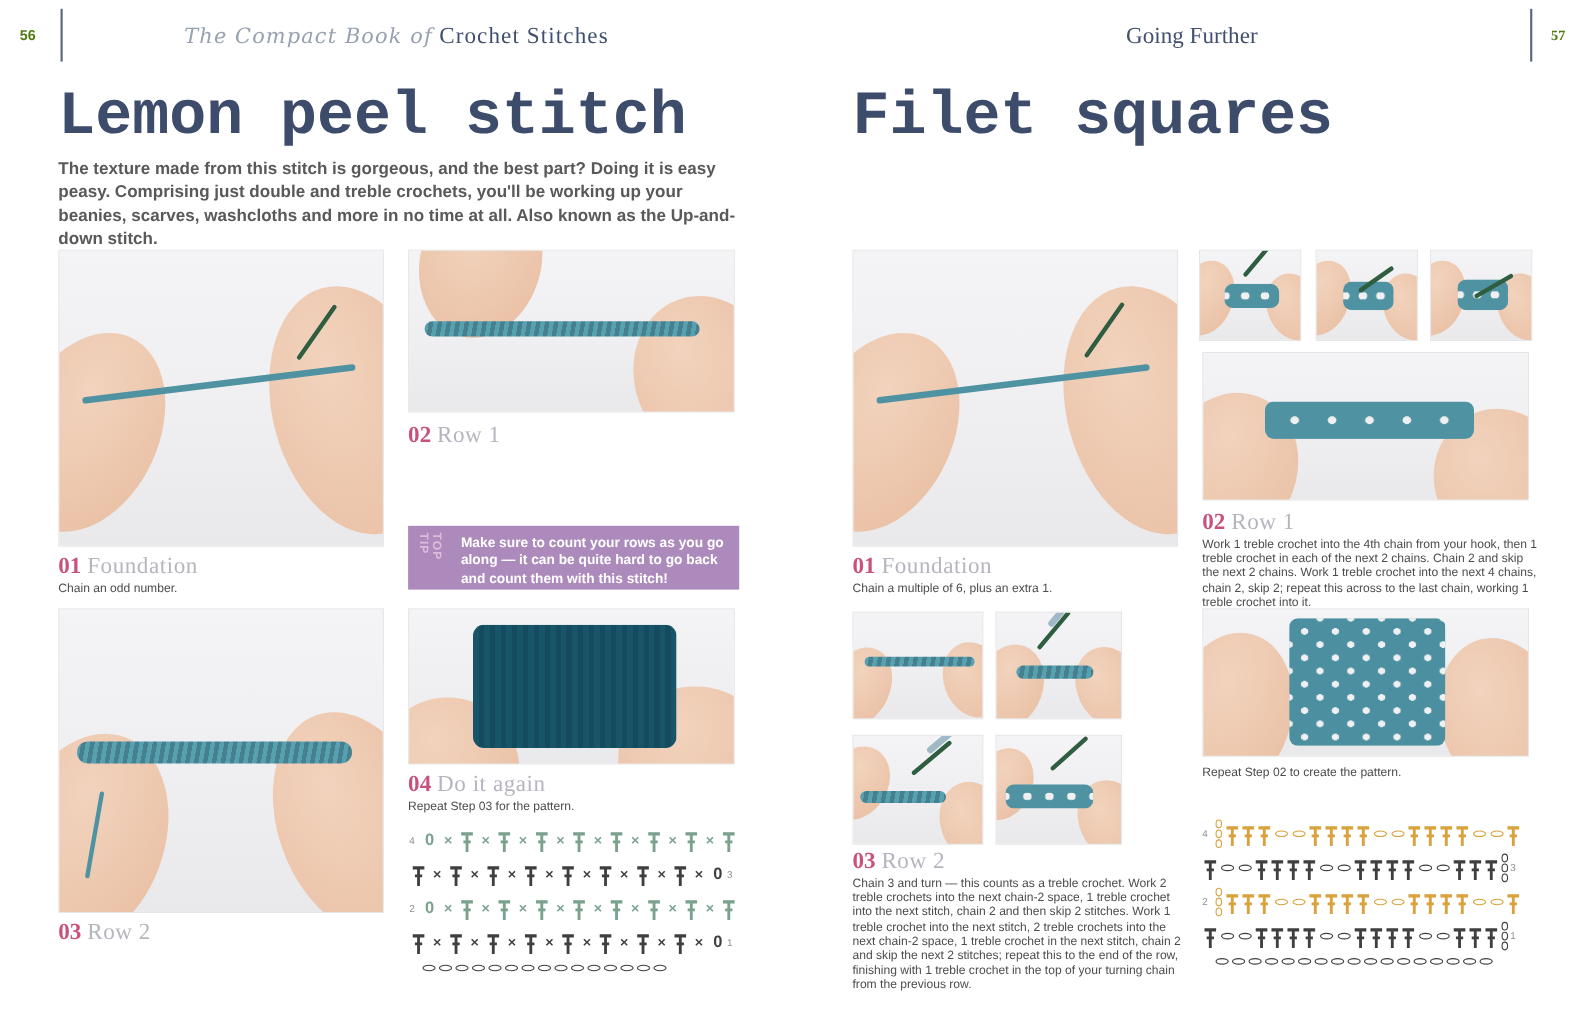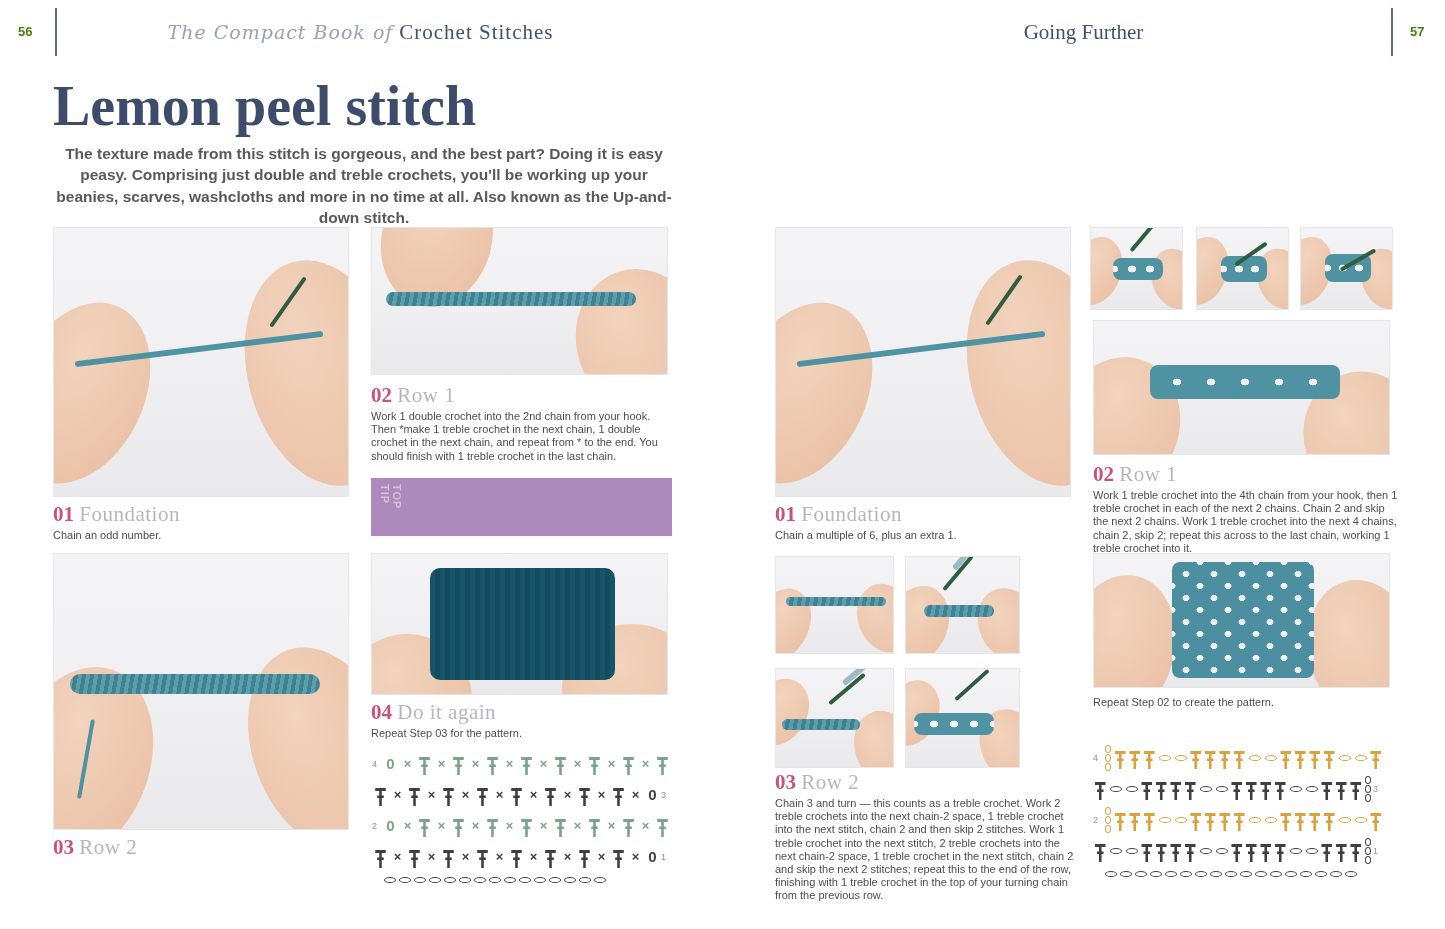--- a/index.html
+++ b/index.html
@@ -8,21 +8,21 @@
   .spread { position:relative; width:1445px; height:929px; background:#fff; overflow:hidden; }
 
   
   .pagenum { position:absolute; top:24px; font-size:13px; font-weight:bold; color:#4d7c0f; }
   .rule-v { position:absolute; top:8px; width:2px; height:48px; background:#5c6b7c; }
   .runhead { position:absolute; top:20px; font-size:21px; color:#41506e; white-space:nowrap; text-align:center; }
   .runhead .script { font-family:"DejaVu Serif", serif; font-style:italic; color:#97a1b0; font-size:19px; letter-spacing:1px; }
   .runhead .serif  { font-family:"Liberation Serif", serif; color:#41506e; letter-spacing:1px; }
 
   
-  .page-title { position:absolute; font-family:Liberation Serif, serif; font-weight:bold; font-size:56px; color:#3d4c6b; letter-spacing:0; }
+  .page-title { position:absolute; font-family:Liberation Mono, monospace; font-weight:bold; font-size:56px; color:#3d4c6b; letter-spacing:0; }
   .intro { position:absolute; font-size:15.5px; font-weight:bold; color:#58595b; line-height:1.38; }
 
   
   .step { position:absolute; }
   .step-head { font-family:"Liberation Serif", serif; font-size:21px; line-height:1.05; margin-bottom:4px; white-space:nowrap; }
   .step-num { color:#c8527d; font-weight:bold; }
   .step-title { color:#b5b5bf; letter-spacing:0.5px; }
   .step-body { font-size:11px; line-height:1.2; color:#4b4c4e; }
 
   
@@ -72,48 +72,48 @@
 <div class="spread">
 
   <div class="pagenum" style="left:18px;">56</div>
   <div class="rule-v" style="left:55px;"></div>
   <div class="runhead" style="left:53px; width:615px;">
     <span class="script">The Compact Book of</span>
     <span class="serif">Crochet Stitches</span>
   </div>
   <div class="runhead serif" style="left:775px; width:617px; font-family:'Liberation Serif',serif; color:#41506e;">Going Further</div>
   <div class="rule-v" style="left:1391px;"></div>
-  <div class="pagenum" style="left:1410px;">57</div>
+  <div class="pagenum" style="left:1410px;font-family:Liberation Serif, serif;">57</div>
 
   <div class="page-title" style="left:53px; top:74px;">Lemon peel stitch</div>
-  <div class="intro" style="left:53px; top:143px; width:622px;text-align:center;">The texture made from this stitch is gorgeous, and the best part? Doing it is easy peasy. Comprising just double and treble crochets, you'll be working up your beanies, scarves, washcloths and more in no time at all. Also known as the Up-and-down stitch.</div>
+  <div class="intro" style="left:53px; top:143px; width:622px;">The texture made from this stitch is gorgeous, and the best part? Doing it is easy peasy. Comprising just double and treble crochets, you'll be working up your beanies, scarves, washcloths and more in no time at all. Also known as the Up-and-down stitch.</div>
 
   <div class="photo" style="left:53px; top:227px; width:296px; height:270px;">
     <div class="hand" style="left:-40px; top:70px; width:130px; height:190px; transform:rotate(25deg);"></div>
     <div class="hand" style="right:-50px; top:30px; width:150px; height:230px; transform:rotate(-15deg);"></div>
     <div class="chainline" style="left:20px; top:118px; width:250px; transform:rotate(-7deg);"></div>
     <div class="hook" style="right:30px; top:72px; width:60px; transform:rotate(-55deg);"></div>
   </div>
 
   <div class="photo" style="left:371px; top:227px; width:297px; height:148px;">
     <div class="hand" style="left:10px; top:-60px; width:110px; height:140px; transform:rotate(15deg);"></div>
     <div class="hand" style="right:-40px; top:40px; width:130px; height:150px; transform:rotate(-20deg);"></div>
     <div class="strip" style="left:14px; top:64px; width:250px;"></div>
   </div>
 
   <div class="step" style="left:371px; top:384px; width:305px;">
     <div class="step-head">
       <span class="step-num">02</span>
       <span class="step-title">Row 1</span>
     </div>
-    <div class="step-body">Work 1 double crochet into the 2nd chain from your hook. Then *make 1 treble crochet in the next chain, 1 double crochet in the next chain, and repeat from * to the end. You should finish with 1 treble crochet in the last chain.</div>
   </div>
 
   <div class="tipbox" style="left:371px; top:478px; width:301px; height:58px;">
     <div class="tip-label">TOP TIP</div>
+    <div class="tip-text">Make sure to count your rows as you go along — it can be quite hard to go back and count them with this stitch!</div>
   </div>
 
   <div class="step" style="left:53px; top:503px; width:300px;">
     <div class="step-head">
       <span class="step-num">01</span>
       <span class="step-title">Foundation</span>
     </div>
     <div class="step-body">Chain an odd number.</div>
   </div>
 
@@ -238,20 +238,21 @@
       </div>
     </div>
 
   <div class="step" style="left:53px; top:836px; width:318px;">
     <div class="step-head">
       <span class="step-num">03</span>
       <span class="step-title">Row 2</span>
     </div>
   </div>
 
+  <div class="page-title" style="left:775px; top:74px;">Filet squares</div>
 
   <div class="photo" style="left:775px; top:227px; width:296px; height:270px;">
     <div class="hand" style="left:-40px; top:70px; width:130px; height:190px; transform:rotate(25deg);"></div>
     <div class="hand" style="right:-50px; top:30px; width:150px; height:230px; transform:rotate(-15deg);"></div>
     <div class="chainline" style="left:20px; top:118px; width:250px; transform:rotate(-7deg);"></div>
     <div class="hook" style="right:36px; top:70px; width:60px; transform:rotate(-55deg);"></div>
   </div>
 
   <div class="photo" style="left:1090px; top:227px; width:93px; height:83px;">
     <div class="hand" style="left:-20px; top:8px; width:50px; height:70px; transform:rotate(20deg);"></div>

